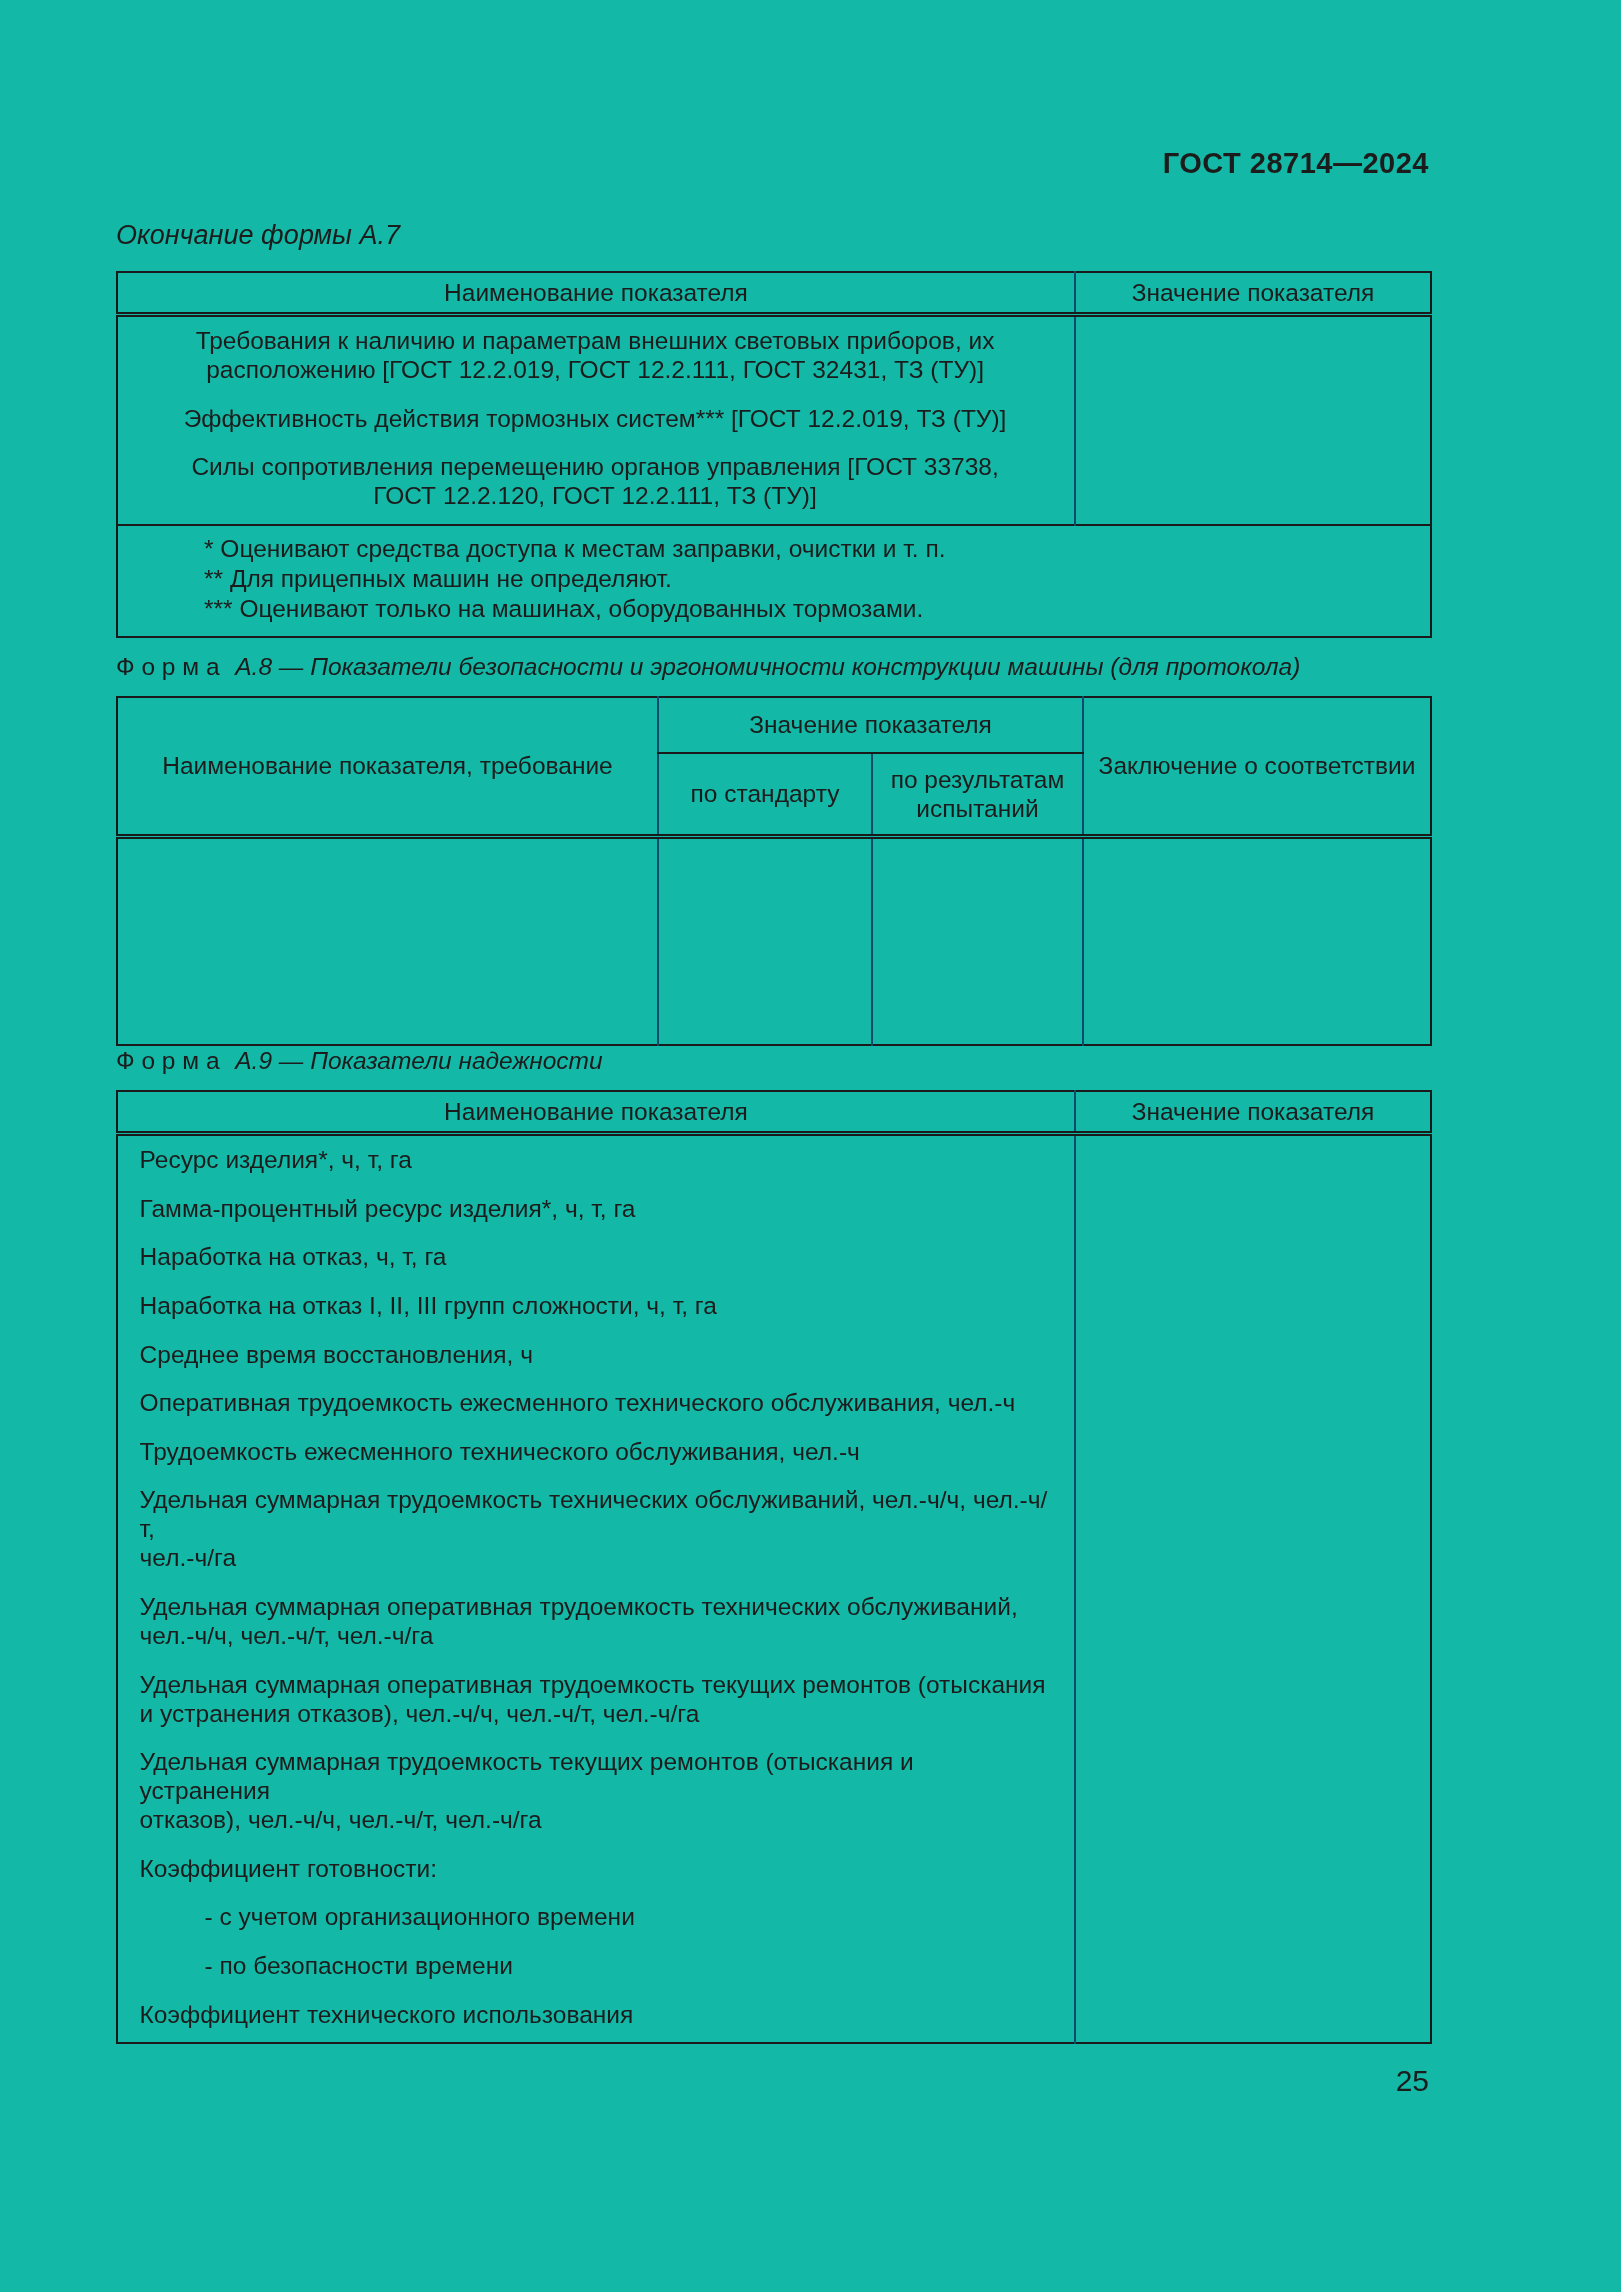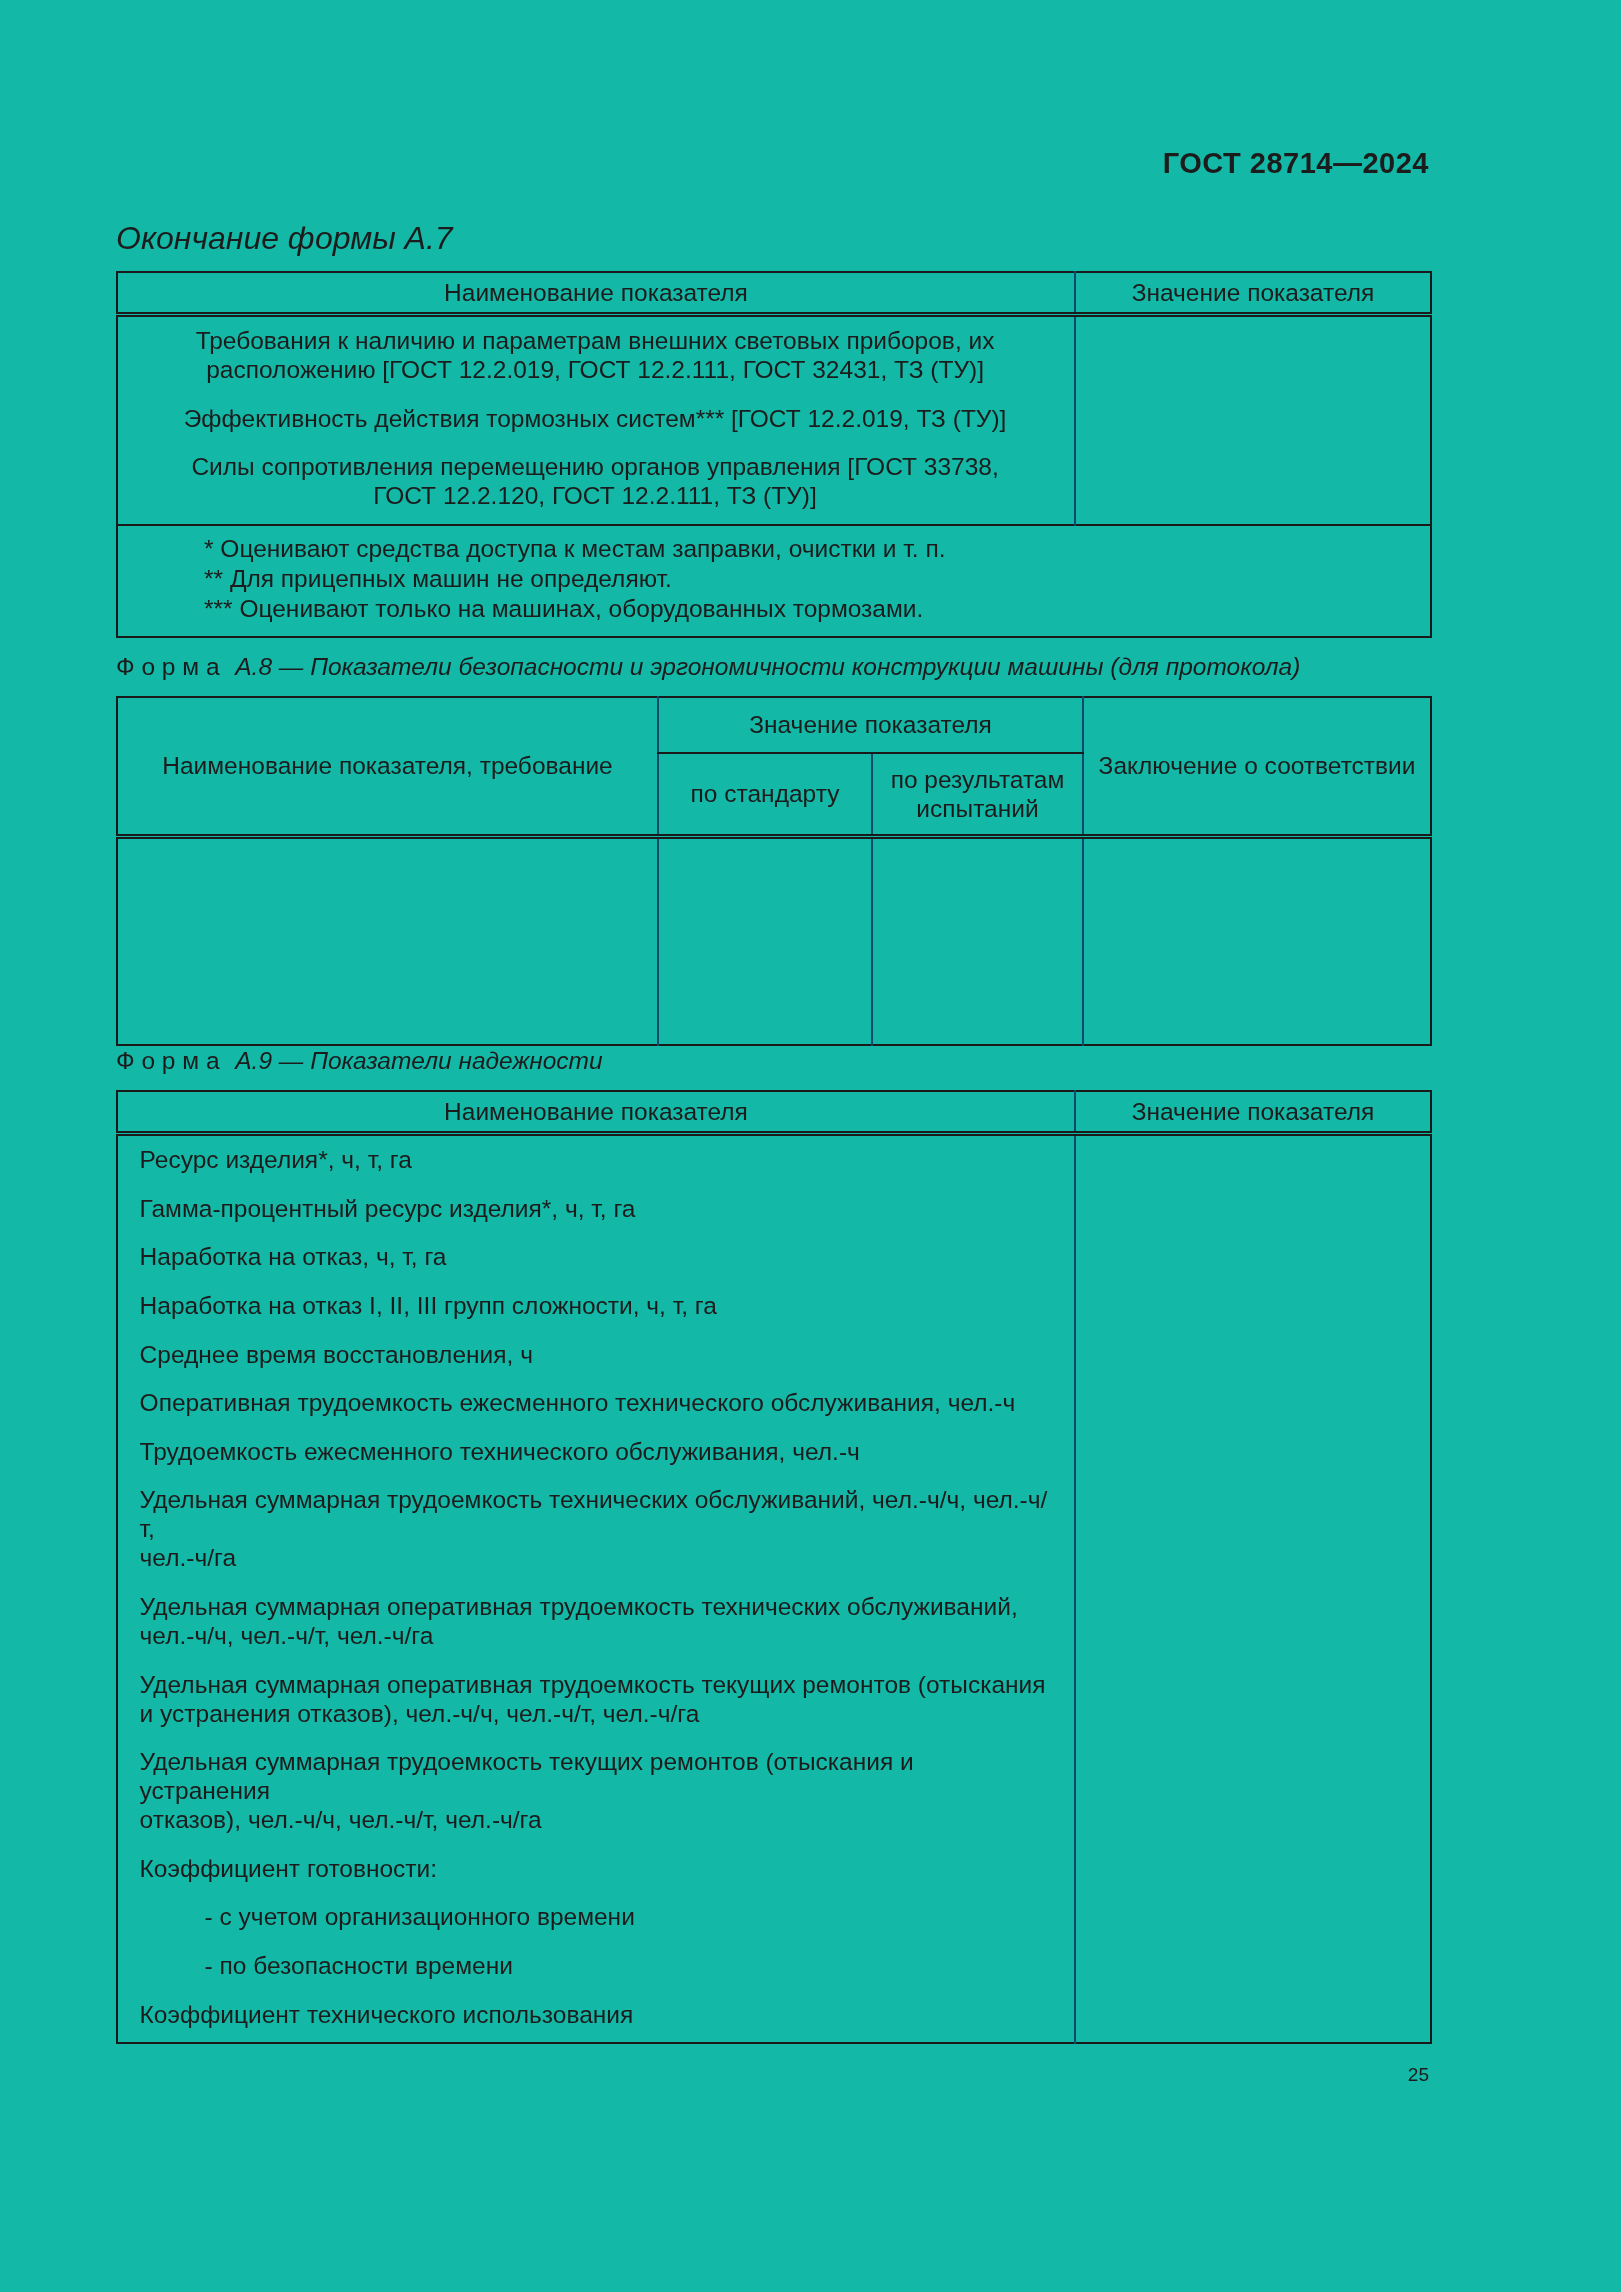--- a/index.html
+++ b/index.html
@@ -1,26 +1,26 @@
 <!DOCTYPE html>
 <html lang="ru"><head>
 <meta charset="utf-8">
 <style>
   html,body { margin:0; padding:0; background:#ffffff; }
   .page {
     position:relative; width:1621px; height:2293px; background:#14b8a6;
     font-family:"Liberation Sans", sans-serif; color:#1c1c1c; overflow:hidden;
   }
   .doc-number { position:absolute; top:147px; right:192px; font-size:29px; font-weight:bold; letter-spacing:0.5px; }
-  .cont-caption { position:absolute; top:220px; left:116px; font-size:32px; font-style:italic; }
+  .cont-caption { position:absolute; top:220px; left:116px; font-size:27px; font-style:italic; }
   .form-caption { position:absolute; left:116px; font-size:24.5px; }
   .form-caption .cap-rest { margin-left:15.7px;font-style:italic; }
   .cap-a8 { top:653px; }
   .cap-a9 { top:1047px; }
-  .page-number { position:absolute; top:2064px; right:192px; font-size:19px; }
+  .page-number { position:absolute; top:2064px; right:192px; font-size:30px; }
 
   table { position:absolute; left:116px; width:1313px; border-collapse:collapse; table-layout:fixed;
           border:2.9px solid #1a1a1a; }
   .t1 { top:271px; }
   .t8 { top:696px; }
   .t9 { top:1090px; }
 
   th { font-weight:normal; font-size:24.5px; text-align:center; vertical-align:middle;
        padding:3.9px 9.8px; border-bottom:5.9px double #1a1a1a; line-height:29px; }
   td { font-size:24.5px; vertical-align:top; }

